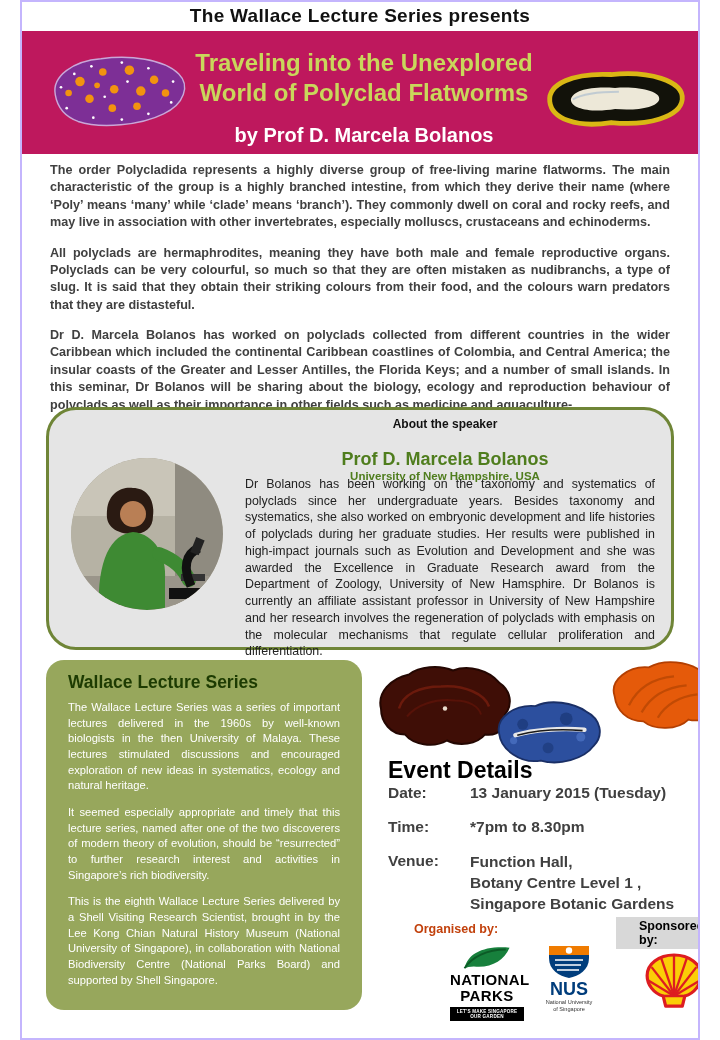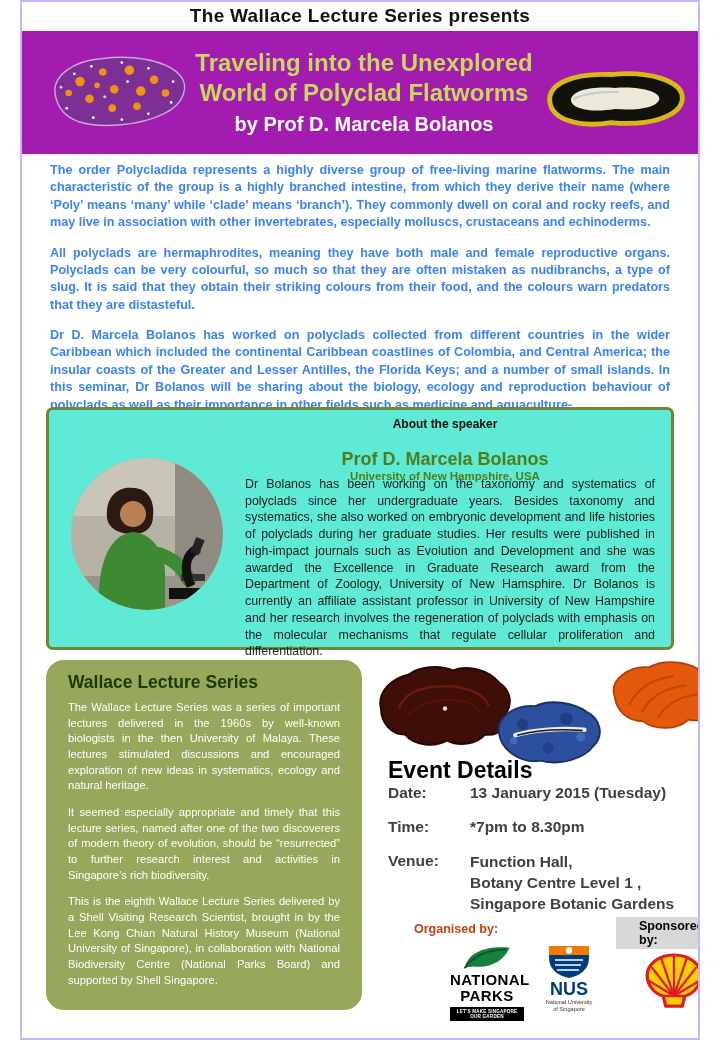--- a/index.html
+++ b/index.html
@@ -4,33 +4,33 @@
 <style>
   * { margin:0; padding:0; box-sizing:border-box; }
   html,body { background:#ffffff; }
   body { font-family:"Liberation Sans", sans-serif; }
   .page { position:relative; width:680px; height:1040px; margin:0 auto; background:#fff;
           border:2px solid #c4b5fd; overflow:hidden; }
 
   .header { position:absolute; top:3px; left:0; width:100%; text-align:center;
             font-size:19px; font-weight:700; color:#111; letter-spacing:0.3px; }
 
-  .banner { position:absolute; top:29px; left:0; width:100%; height:123px; background:#a21caf;padding-left:37px; }
+  .banner { position:absolute; top:29px; left:0; width:100%; height:123px; background:#be185d;padding-left:37px; }
   .fw-purple { position:absolute; left:20px; top:16px; width:152px; height:90px; }
   .fw-yellow { position:absolute; right:8px; top:32px; width:148px; height:72px; }
   .banner-text { position:absolute; left:170px; right:162px; top:17px; text-align:center; }
   .banner-title { color:#c9d75b; font-size:24px; font-weight:700; line-height:1.26; }
-  .banner-byline { color:#ffffff; font-size:20px; font-weight:700; margin-top:5px; }
+  .banner-byline { color:#ffffff; font-size:20px; font-weight:700; margin-top:16px; }
 
   .intro { position:absolute; left:28px; right:28px; top:160px; }
-  .intro p { font-size:12.6px; font-weight:700; color:#3b82f6; text-align:justify;
+  .intro p { font-size:12.6px; font-weight:700; color:#404040; text-align:justify;
              line-height:1.38; margin-bottom:13px; }
 
   .speaker-box { position:absolute; left:24px; right:24px; top:405px; height:243px;
-                 background:#5eead4; border:3px solid #6f8537; border-radius:7px; }
+                 background:#e5e5e5; border:3px solid #6f8537; border-radius:30px; }
   .speaker-head { position:absolute; left:185px; right:15px; top:7px; text-align:center; }
   .speaker-label { font-size:12px; font-weight:700; color:#111; }
   .speaker-name { font-size:18px; font-weight:700; color:#4f7d1d; margin-top:18px; }
   .speaker-affil { font-size:11.5px; font-weight:700; color:#4f7d1d; }
   .speaker-photo { position:absolute; left:22px; top:48px; width:152px; height:152px;
                    border-radius:50%; overflow:hidden; background:#b6b2a4; }
   .speaker-bio { position:absolute; left:196px; right:16px; top:66px; font-size:12.4px;
                  line-height:1.35; text-align:justify; color:#222; }
 
   .wallace-box { position:absolute; left:24px; top:658px; width:316px; height:350px;

